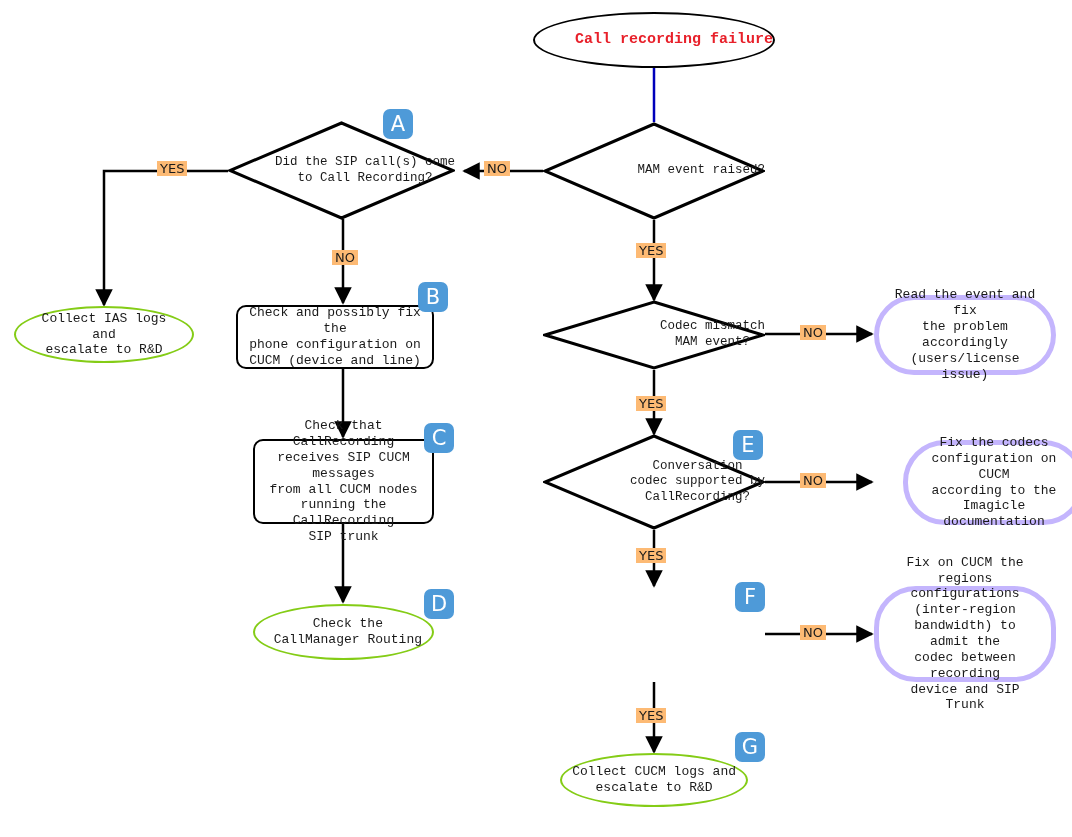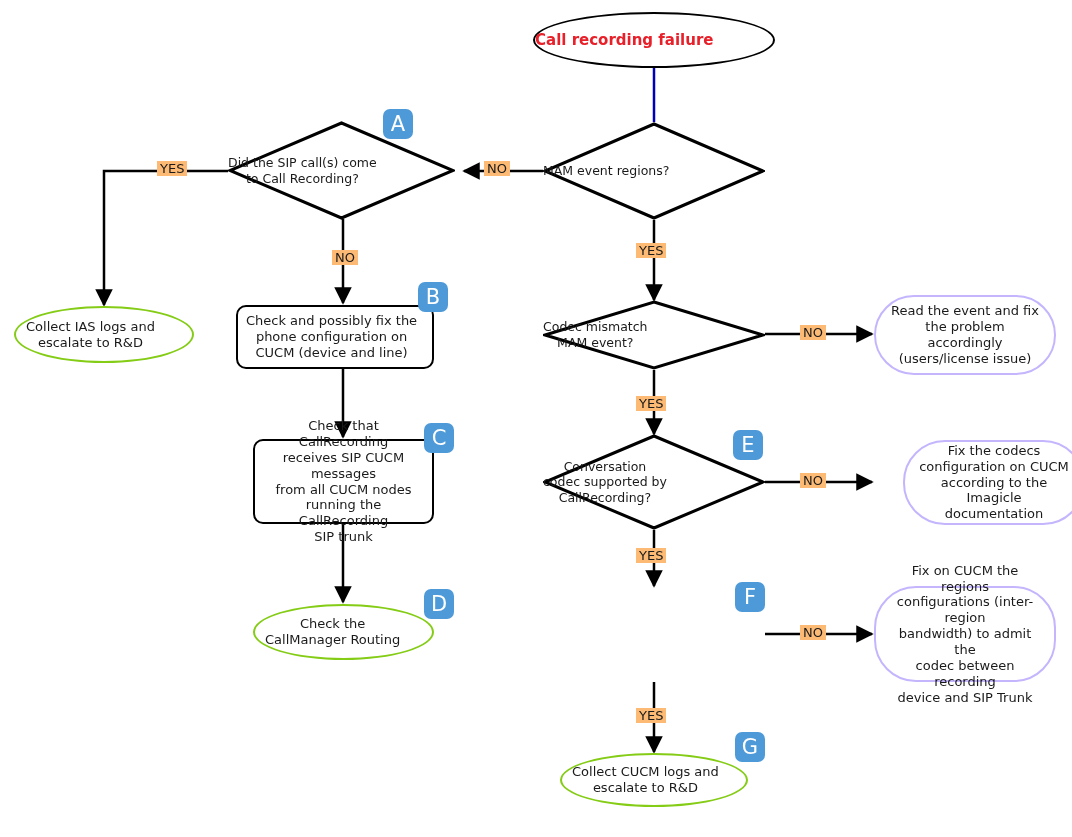--- a/index.html
+++ b/index.html
@@ -23,45 +23,46 @@
     top: 0;
     width: 1072px;
     height: 837px;
     pointer-events: none;
   }
   .node {
     position: absolute;
     box-sizing: border-box;
     display: flex;
     align-items: center;
-    justify-content: flex-start;
+    justify-content: flex-end;
     text-align: center;
     color: #1a1a1a;
     line-height: 1.22;
     white-space: pre-line;
+    font-family: Liberation Mono, monospace;
   }
   
   .box {
     border: 2px solid #000000;
     border-radius: 10px;
     background: #ffffff;
     font-size: 13px;
     padding: 4px 8px;
   }
   
   .ellipse {
     border: 2px solid #84cc16;
     border-radius: 50%;
     background: #ffffff;
     font-size: 13px;
     padding: 4px 10px;
   }
   
   .stadium {
-    border: 2px solid #c4b5fd;
+    border: 5px solid #c4b5fd;
     border-radius: 42px;
     background: #ffffff;
     font-size: 13px;
     padding: 6px 14px;
   }
   .title-ellipse {
     border: 2px solid #000000;
     border-radius: 50%;
     background: #ffffff;
     font-size: 15px;
@@ -154,21 +155,21 @@
   </svg>
 
   <div class="node title-ellipse" style="left:533px; top:12px; width:242px; height:56px;">
     <span>Call recording failure</span>
   </div>
 
   <div class="node diamond" style="left:543px; top:122px; width:222px; height:98px;">
     <svg class="dshape" viewBox="0 0 222 98" preserveAspectRatio="none">
       <polygon points="111,2 220,49 111,96 2,49" fill="#ffffff" stroke="#000000" stroke-width="3" vector-effect="non-scaling-stroke"></polygon>
     </svg>
-    <div class="dlabel">MAM event regions?</div>
+    <div class="dlabel">MAM event raised?</div>
   </div>
 
   <div class="node diamond" style="left:228px; top:121px; width:227px; height:99px;">
     <svg class="dshape" viewBox="0 0 227 99" preserveAspectRatio="none">
       <polygon points="113.5,2 225,49.5 113.5,97 2,49.5" fill="#ffffff" stroke="#000000" stroke-width="3" vector-effect="non-scaling-stroke"></polygon>
     </svg>
     <div class="dlabel">Did the SIP call(s) come
 to Call Recording?</div>
   </div>
   <div class="badge" style="left:383px; top:109px;">

